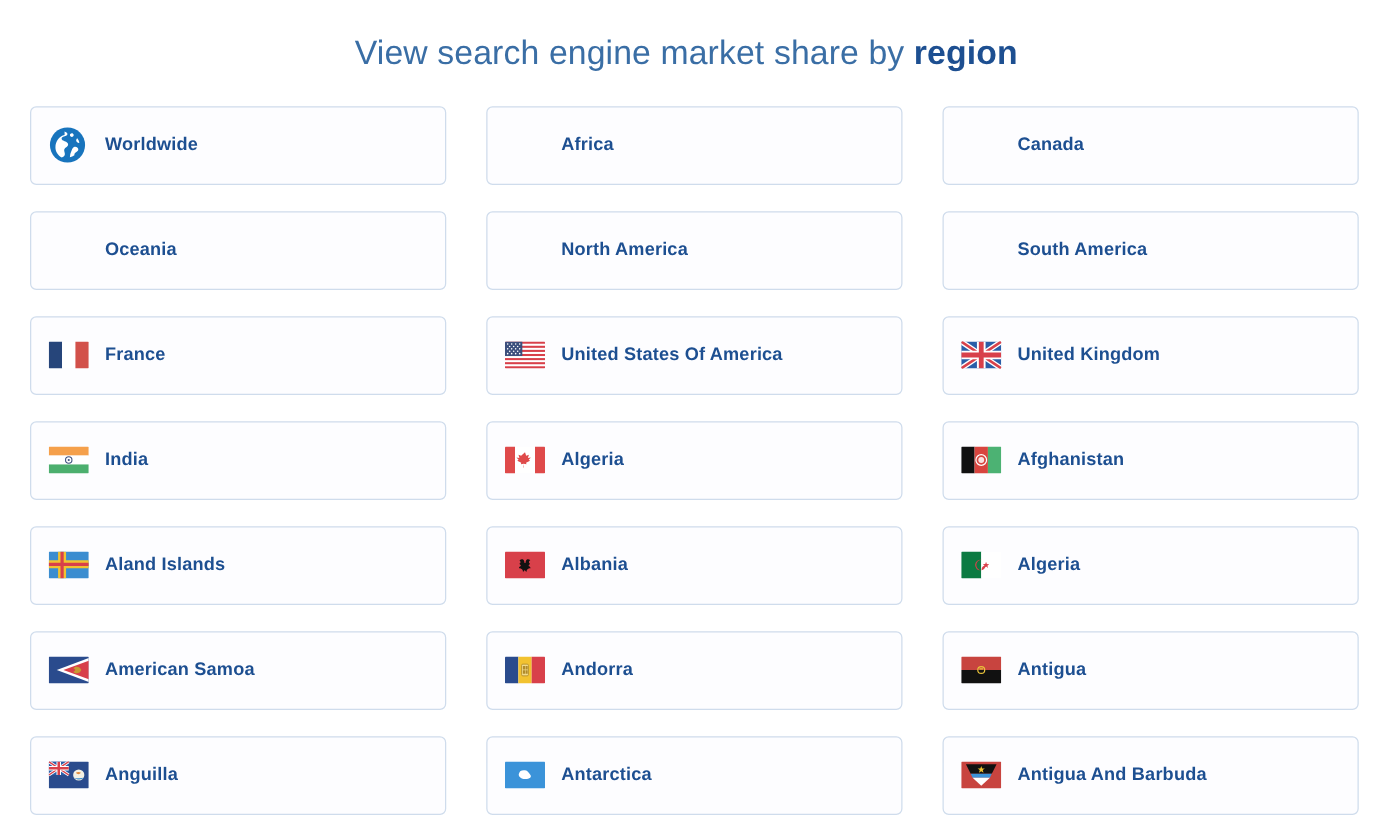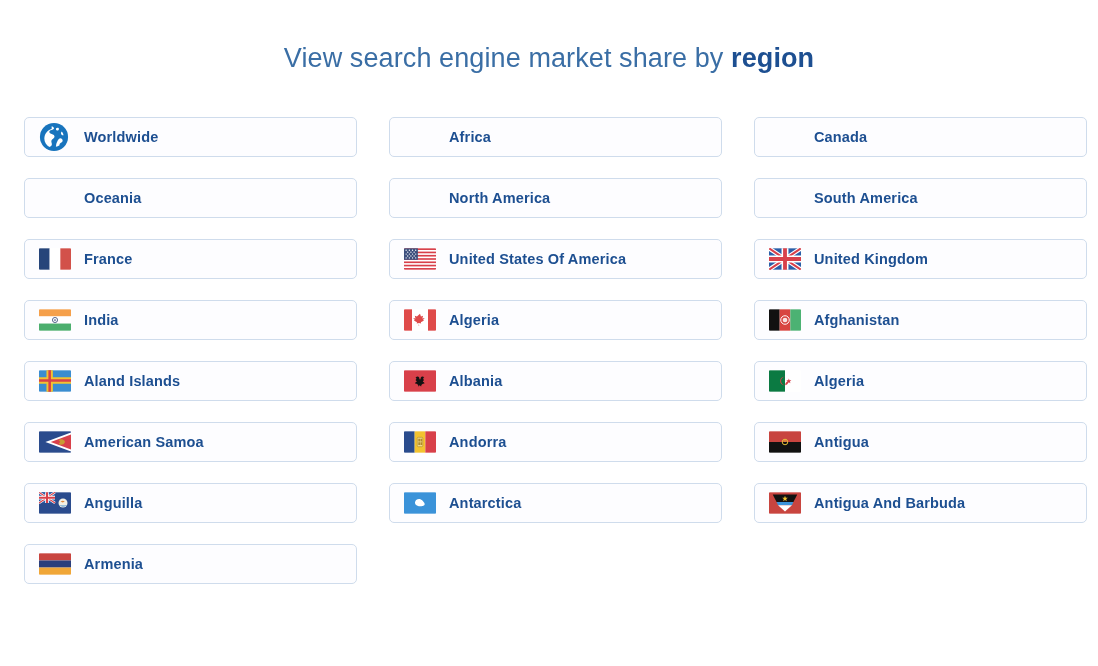--- a/index.html
+++ b/index.html
@@ -14,40 +14,40 @@
     font-family: "Liberation Sans", sans-serif;
     -webkit-font-smoothing: antialiased;
   }
 
   #page-title {
     text-align: center;
     font-size: 27px;
     font-weight: 400;
     color: #3a6ea5;
     letter-spacing: 0.1px;
-    margin: 16px;
+    margin: 0;
     padding: 28px 0 0 0;
     line-height: 1.1;
   }
   #page-title .strong {
     font-weight: 700;
     color: #1d4f91;
   }
 
   .grid {
     display: grid;
     grid-template-columns: 333px 333px 333px;
     column-gap: 32px;
     row-gap: 21px;
     padding: 27px 24px 0 24px;
     box-sizing: border-box;
   }
 
   .card {
-    height: 40px;
+    height: 63px;
     box-sizing: border-box;
     background: #fdfdff;
     border: 1px solid #cfdcec;
     border-radius: 5px;
     display: flex;
     align-items: center;
     padding: 0 14px;
     cursor: pointer;
     overflow: hidden;
   }

